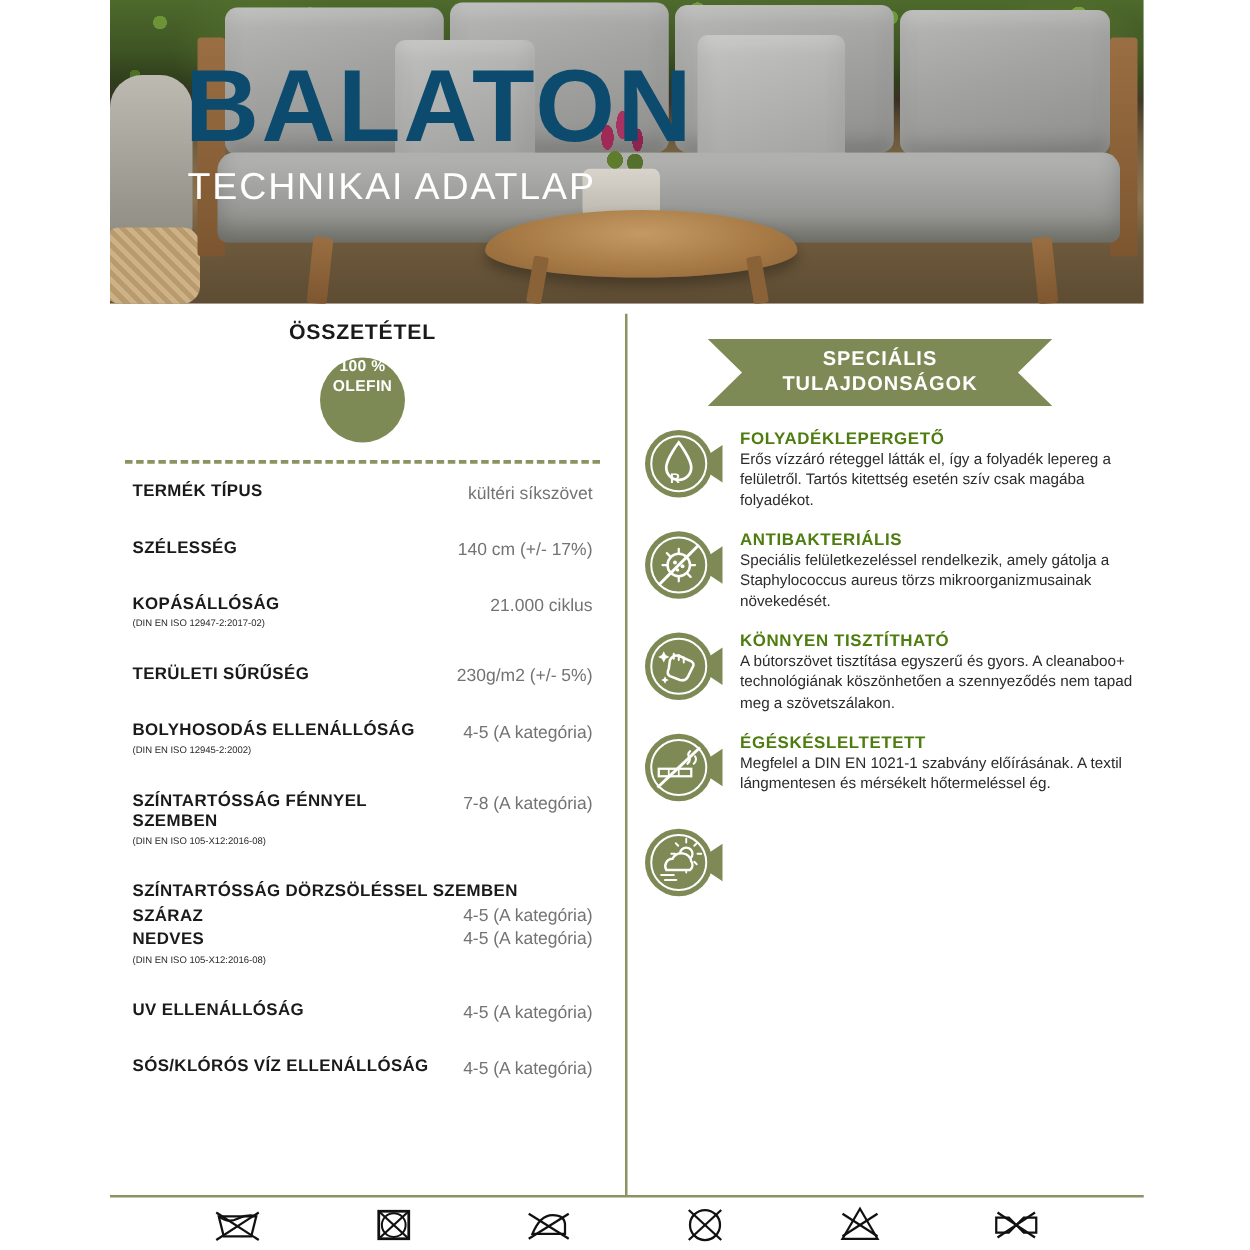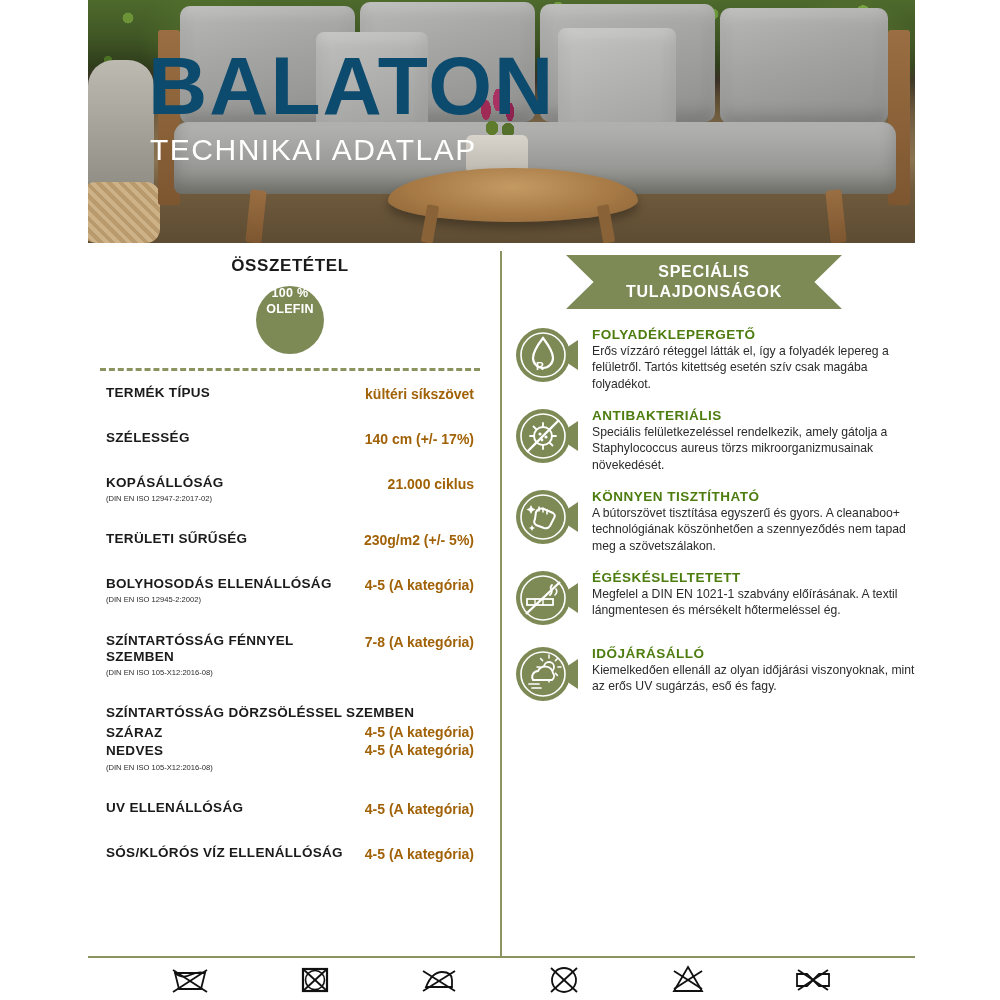--- a/index.html
+++ b/index.html
@@ -212,42 +212,42 @@
   .spec-std {
     display: block;
     font-size: 7.6px;
     font-weight: 400;
     letter-spacing: 0;
     color: #2a2a2a;
     margin-top: 3px;
   }
   .spec-value {
     font-size: 14px;
-    font-weight: 700;
-    color: #a16207;
+    font-weight: 400;
+    color: #737373;
     white-space: nowrap;
     text-align: right;
     flex: 0 0 auto;
     padding-top: 1px;
   }
   
   .spec-row.stacked { flex-direction: column; gap: 0; }
   .spec-row.stacked .spec-label.head { margin-bottom: 2px; }
   .sub-line {
     display: flex;
     justify-content: flex-end;
     align-items: baseline;
     width: 100%;
   }
   .sub-line .spec-label { font-size: 13.5px; }
 
   
   .col-right {
     position: absolute;
-    left: 424px; top: 0; width: 403px;
+    left: 424px; top: 16px; width: 403px;
   }
   .ribbon {
     position: relative;
     margin: 12px 0 0 54px;
     width: 276px;
     min-height: 54px;
     background: #7d8a55;
     color: #ffffff;
     display: flex;
     align-items: center;
@@ -506,24 +506,20 @@
           <svg width="68" height="62" viewBox="0 0 68 62">
             <path d="M54 23 L66 15 L66 45 L54 37 Z" fill="#7d8a55"></path>
             <circle cx="31" cy="30" r="27" fill="#7d8a55"></circle>
             <circle cx="31" cy="30" r="22" fill="none" stroke="#ffffff" stroke-width="1.6"></circle>
             <circle cx="37" cy="23" r="5" fill="none" stroke="#ffffff" stroke-width="1.8"></circle>
             <path d="M37 14 v-3 M37 35 v3 M46 23 h3 M28 23 h-3 M43.4 16.6 l2-2 M30.6 29.4 l-2 2 M43.4 29.4 l2 2 M30.6 16.6 l-2-2" stroke="#ffffff" stroke-width="1.5" stroke-linecap="round"></path>
             <path d="M21 36 a6 6 0 0 1 5-9 a8 8 0 0 1 15 2 a5 5 0 0 1-1 7 Z" fill="#7d8a55" stroke="#ffffff" stroke-width="1.9"></path>
             <path d="M17 40 h10 M20 44 h9" stroke="#ffffff" stroke-width="1.7" stroke-linecap="round"></path>
           </svg>
         </div>
-        <div class="feat-text">
-          <p class="feat-title">IDŐJÁRÁSÁLLÓ</p>
-          <p class="feat-desc">Kiemelkedően ellenáll az olyan időjárási viszonyoknak, mint az erős UV sugárzás, eső és fagy.</p>
-        </div>
       </li>
     </ul>
   </div>
 </div>
 
 <div class="care-rule"></div>
 <div class="care-row">
 
   <div class="care-sym">
     <svg width="42" height="36" viewBox="0 0 42 36">

